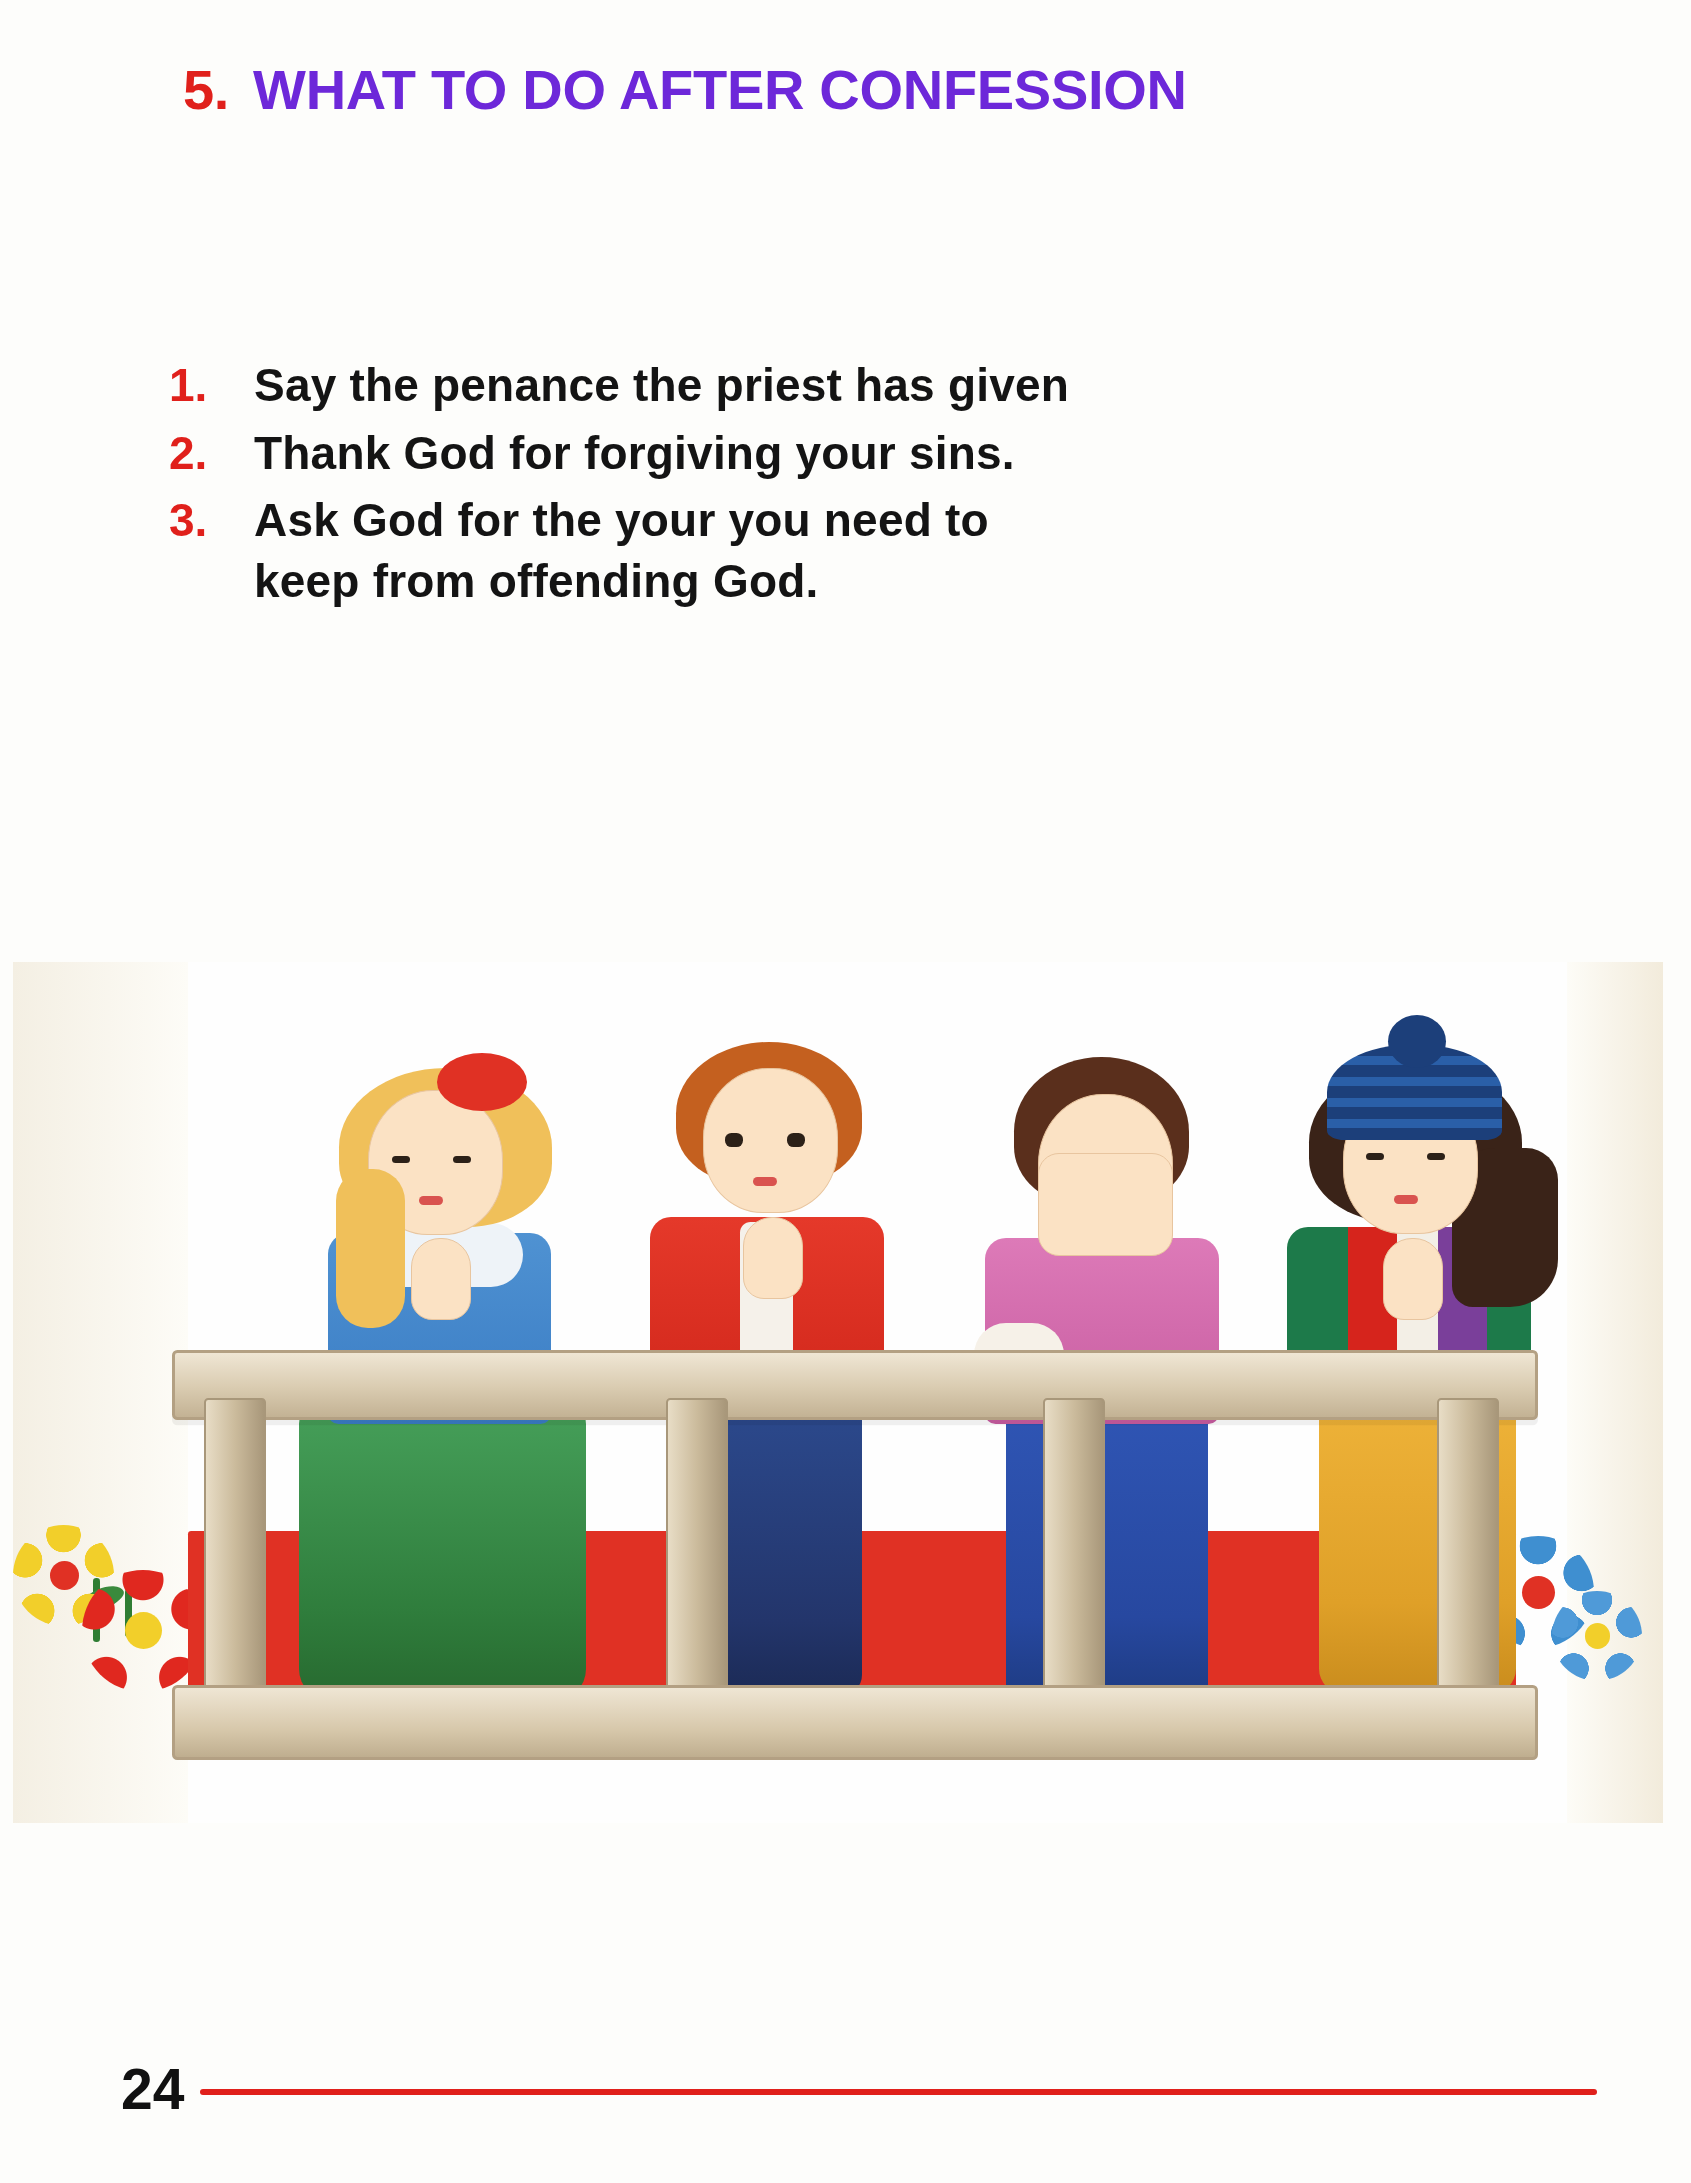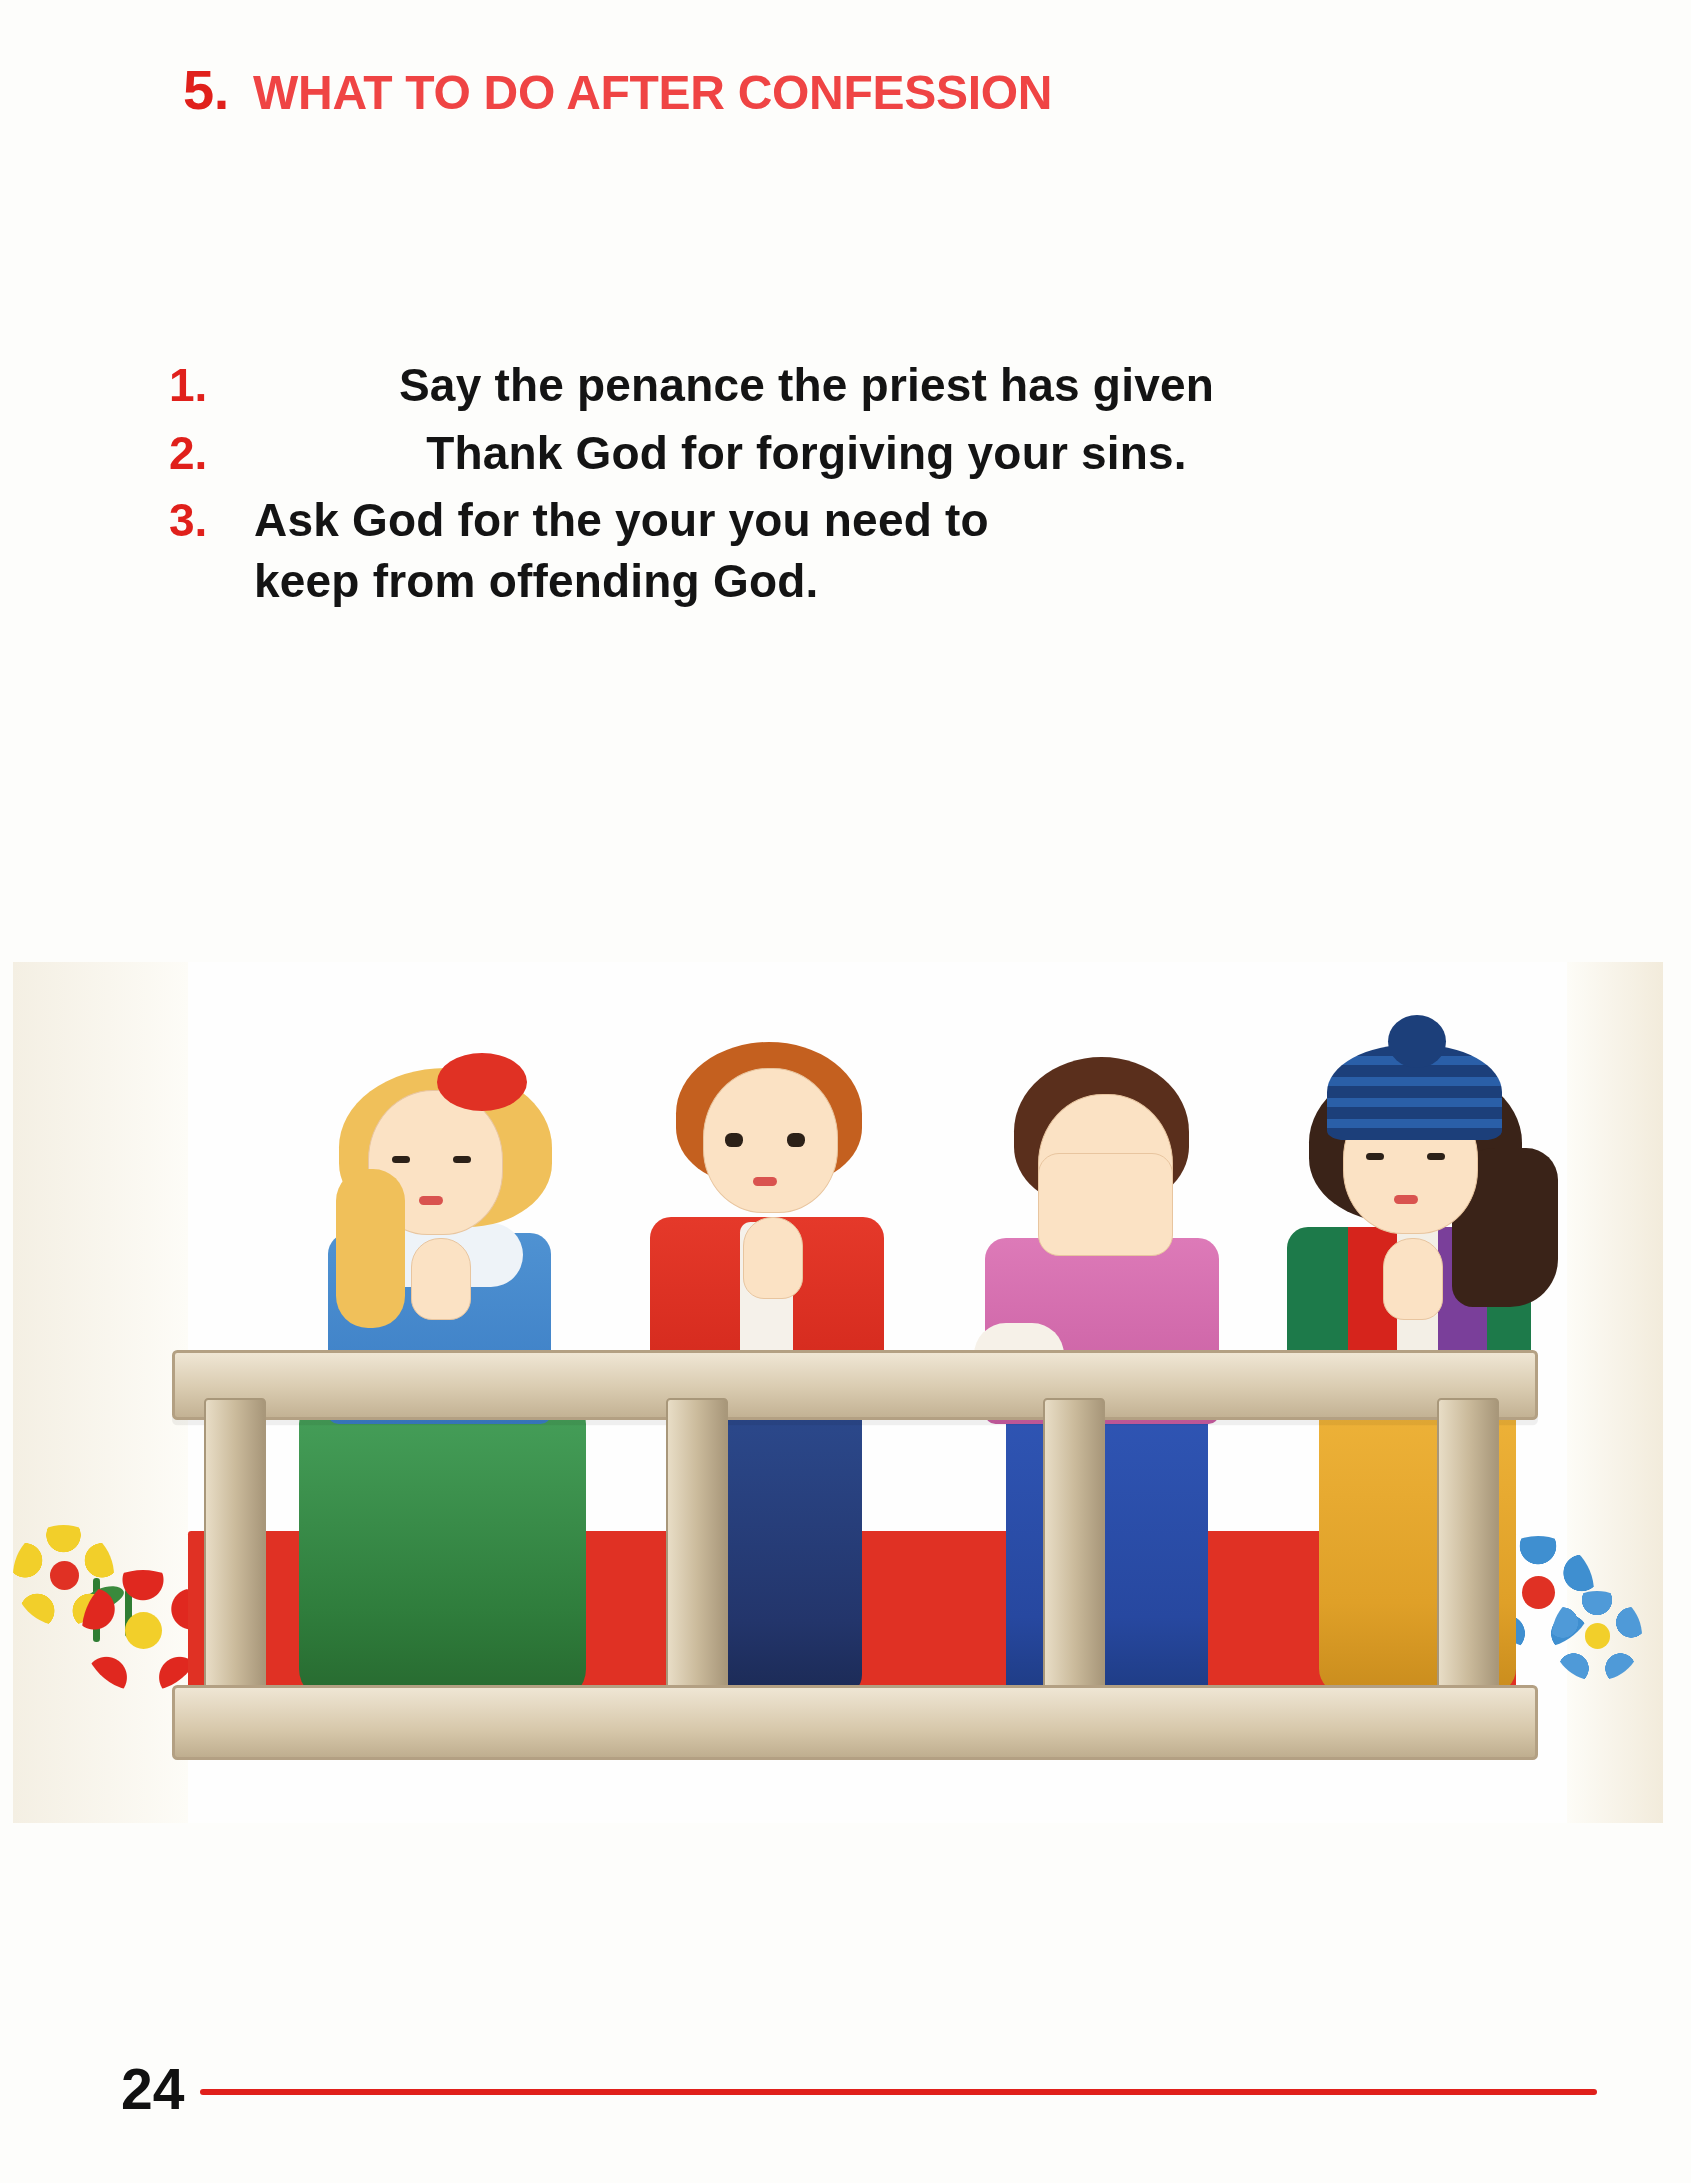--- a/index.html
+++ b/index.html
@@ -32,23 +32,23 @@
     align-items: baseline;
     gap: 24.4px;
   }
   .heading-num {
     font-size: 56px;
     font-weight: bold;
     color: #e0201b;
     letter-spacing: -0.5px;
   }
   .heading-title {
-    font-size: 48px;
-    font-weight: bold;
-    color: #ef4444;
+    font-size: 56px;
+    font-weight: bold;
+    color: #6d28d9;
     letter-spacing: -0.3px;
     white-space: nowrap;
   }
 
   
   .intro {
     position: absolute;
     left: 170px;
     top: 213px;
     font-size: 46px;
@@ -77,21 +77,20 @@
     color: #e0201b;
     line-height: 1.33;
   }
   .li-text {
     flex: 1 1 auto;
     font-size: 46px;
     font-weight: bold;
     color: #141414;
     line-height: 1.33;
     letter-spacing: 0.2px;
-    text-align: center;
   }
   .li-text.justify {
     text-align: justify;
     text-align-last: left;
   }
   .li-text .l2 { display: block; }
 
   
   .illus {
     position: absolute;

